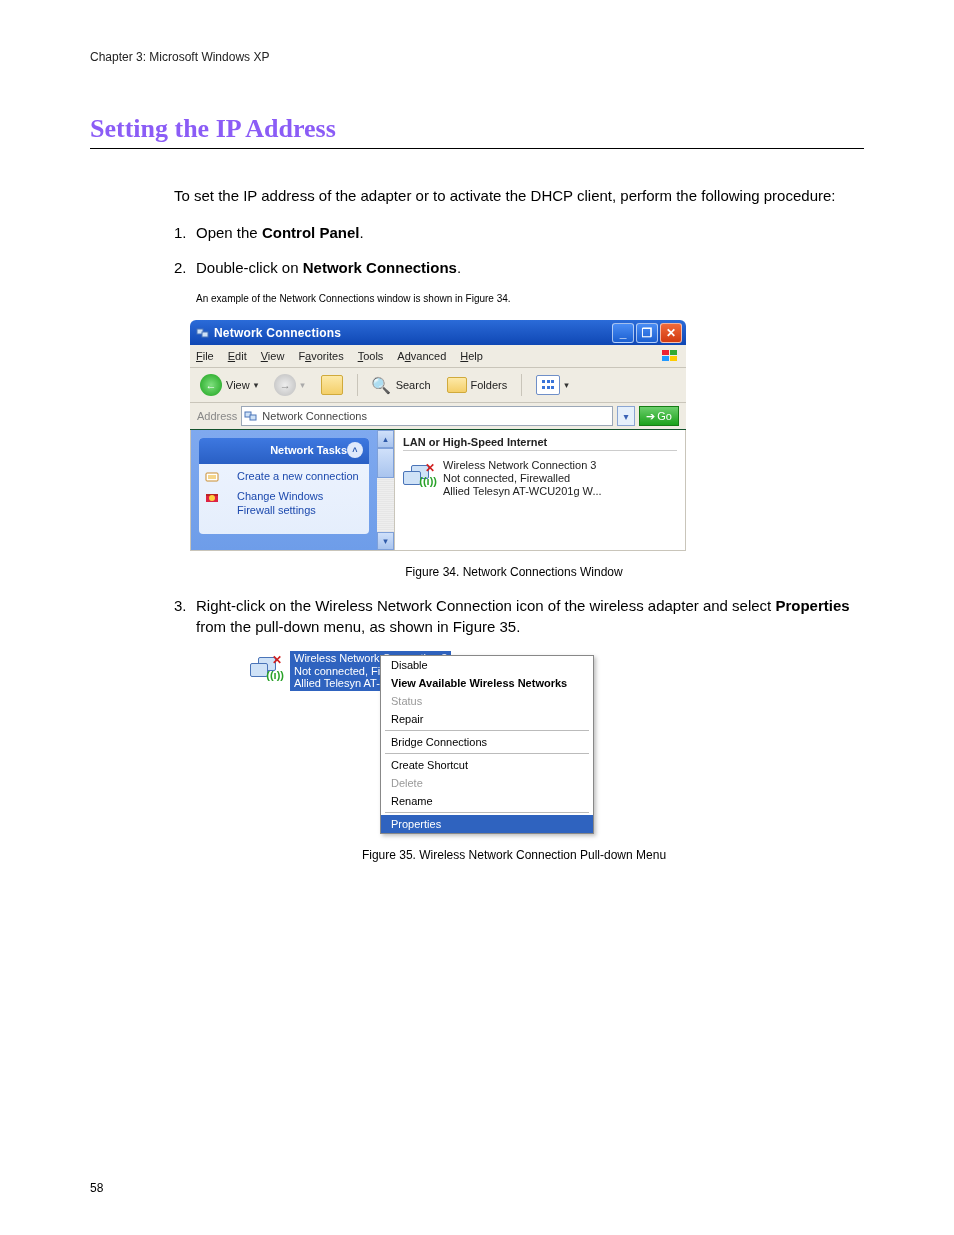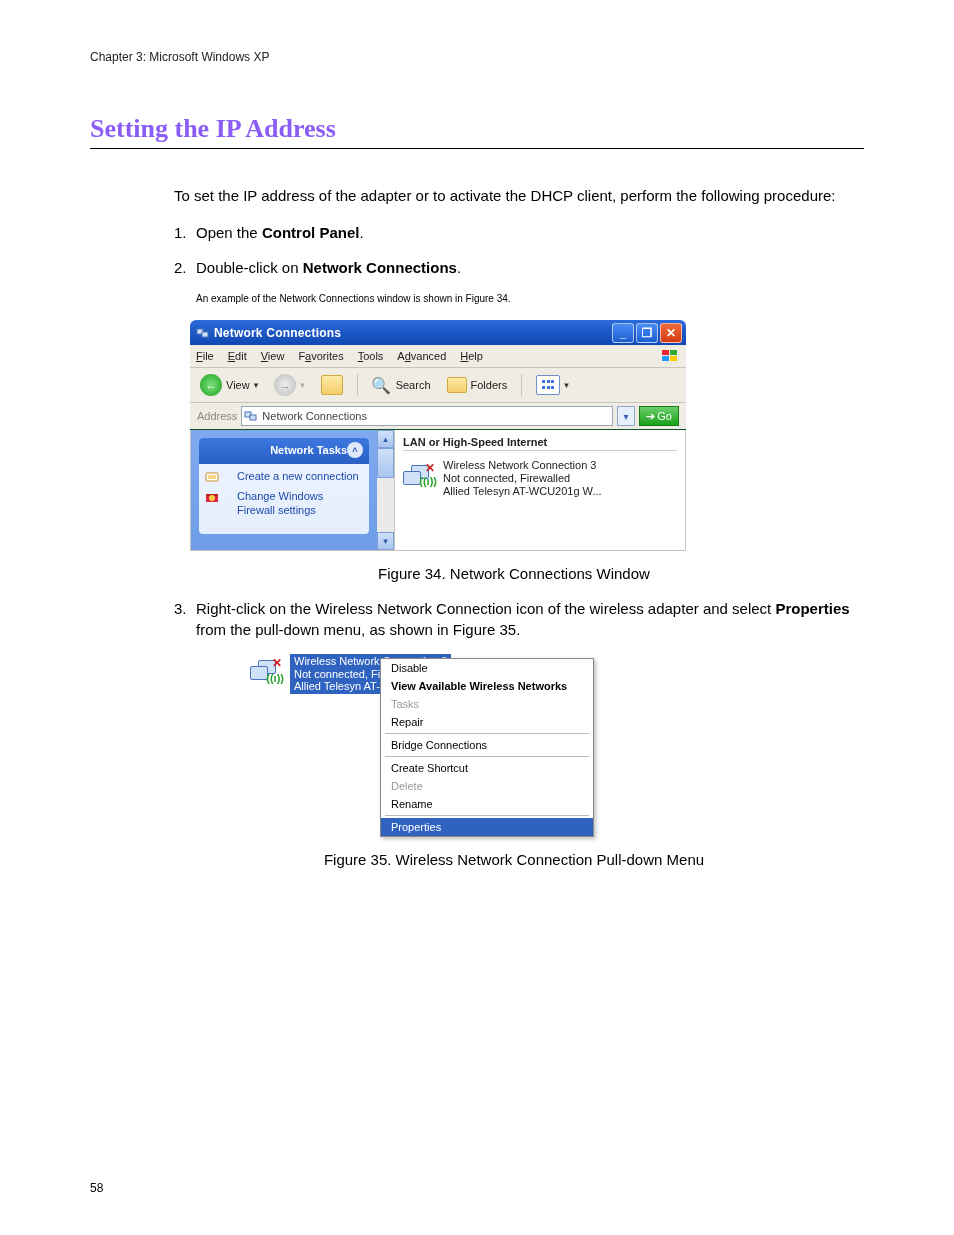--- a/index.html
+++ b/index.html
@@ -52,21 +52,21 @@
   }
   .step-body { flex: 1; }
   .sub-para {
     margin-left: 22px;
     margin-bottom: 14px;
     font-size: 10px;
     line-height: 1.4;
   }
   .caption {
     text-align: center;
-    font-size: 15px;
+    font-size: 12px;
     margin: 14px 0 16px 0;
     color: #000;
   }
   .page-num {
     position: absolute;
     bottom: 40px;
     left: 90px;
     font-size: 12px;
   }
 
@@ -486,21 +486,21 @@
         </div>
         <div class="f35-sel">
           <div class="line">Wireless Network Connection 3</div>
           <div class="line">Not connected, Firew</div>
           <div class="line">Allied Telesyn AT-WC</div>
         </div>
       </div>
       <div class="f35-menu">
         <div class="mi">Disable</div>
         <div class="mi bold">View Available Wireless Networks</div>
-        <div class="mi disabled">Tasks</div>
+        <div class="mi disabled">Status</div>
         <div class="mi">Repair</div>
         <hr>
         <div class="mi">Bridge Connections</div>
         <hr>
         <div class="mi">Create Shortcut</div>
         <div class="mi disabled">Delete</div>
         <div class="mi">Rename</div>
         <hr>
         <div class="mi hl">Properties</div>
       </div>

